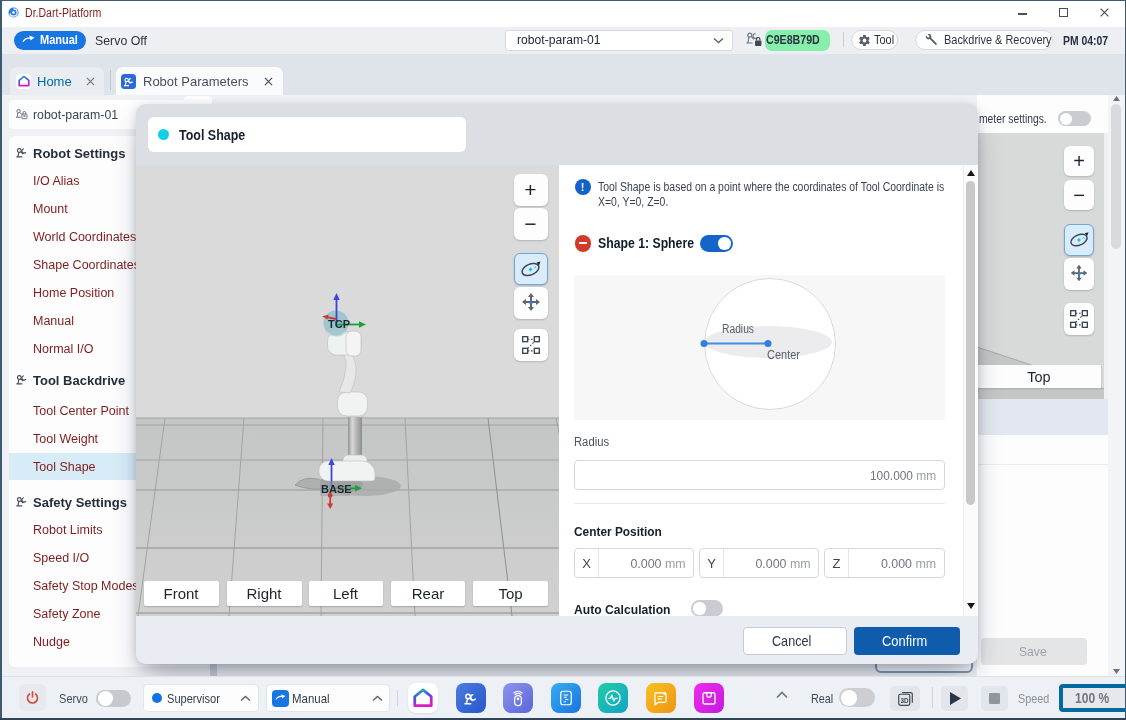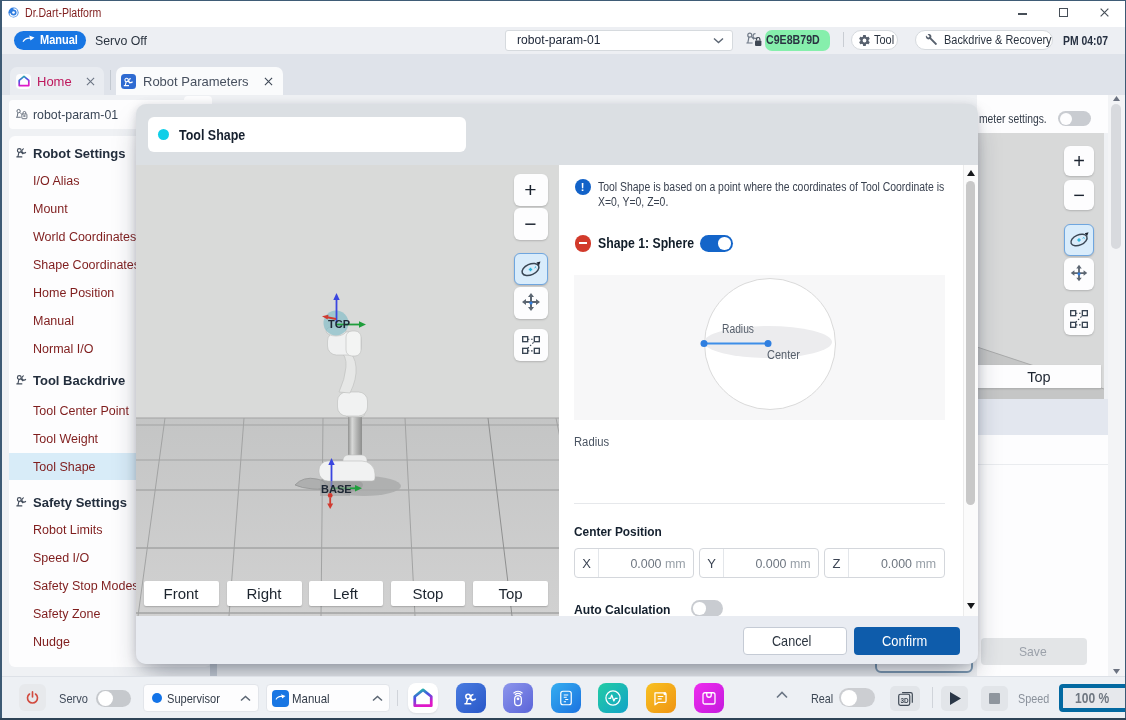--- a/index.html
+++ b/index.html
@@ -71,21 +71,21 @@
         <defs>
           <linearGradient id="hg" x1="0" y1="0" x2=".35" y2="1">
             <stop offset="0" stop-color="#1fc9a0"></stop>
             <stop offset=".45" stop-color="#4455e2"></stop>
             <stop offset="1" stop-color="#e018c8"></stop>
           </linearGradient>
         </defs>
         <path d="M6 1.4 L10.8 5.3 V10.6 H1.2 V5.3 Z" fill="none" stroke="url(#hg)" stroke-width="1.7" stroke-linejoin="round"></path>
       </svg>
     </span>
-  <span style="margin-left:6px;font-size:13px;color:#be185d">Home</span>
+  <span style="margin-left:6px;font-size:13px;color:#0369a1">Home</span>
   <svg style="margin-left:14px" width="9" height="9" viewBox="0 0 10 10">
       <path d="M1 1L9 9M9 1L1 9" stroke="#6b7483" stroke-width="1.2"></path>
     </svg>
 </div>
 <div class="abs" style="left:110px;top:70px;width:1px;height:20px;background:#c2c8d0"></div>
 <div class="abs flex" style="left:116px;top:67px;width:167px;height:28px;background:#fafbfc;border-radius:7px 7px 0 0">
   <svg style="margin-left:5px" width="15" height="15" viewBox="0 0 15 15">
       <rect width="15" height="15" rx="3.5" fill="#2e6ad1"></rect>
       <g stroke="#fff" stroke-width="1.1" fill="none">
         <circle cx="5.6" cy="6" r="1.7"></circle>
@@ -327,21 +327,21 @@
               <rect x="16" y="16" width="6" height="6"></rect>
             </g>
             <path d="M8 16L16 8M8 5h8M8 19h8" stroke="#3a4654" stroke-width="1.3" stroke-dasharray="2 2" fill="none"></path>
           </svg>
         </div>
     
     <style>.viewb{position:absolute;top:416px;height:25px;background:#fff;border-radius:2px;display:flex;align-items:center;justify-content:center;font-size:15px;color:#1c242e;box-shadow:0 1px 1.5px rgba(0,0,0,.2)}</style>
     <div class="viewb" style="left:8px;width:75px">Front</div>
     <div class="viewb" style="left:91px;width:75px">Right</div>
     <div class="viewb" style="left:173px;width:74px">Left</div>
-    <div class="viewb" style="left:255.5px;width:74px">Stop</div>
+    <div class="viewb" style="left:255.5px;width:74px">Rear</div>
     <div class="viewb" style="left:337.5px;width:75px">Top</div>
   </div>
 
   <div class="abs" style="left:423px;top:61px;width:419px;height:451px;background:#fff"></div>
 
   <div class="abs flex" style="left:439px;top:75px;width:16px;height:16px;border-radius:50%;background:#1262c8;justify-content:center;font-size:11px;font-weight:bold;color:#fff">!</div>
   <div class="abs" style="left:462px;top:76px;font-size:12.5px;color:#3a4250;line-height:15px;white-space:nowrap;transform:scaleX(.835);transform-origin:left top">Tool Shape is based on a point where the coordinates of Tool Coordinate is<br>X=0, Y=0, Z=0.</div>
 
   <div class="abs flex" style="left:439px;top:131px;width:16.5px;height:16.5px;border-radius:50%;background:#d23a2b;justify-content:center">
         <span style="width:8.5px;height:2.2px;background:#fff"></span>
@@ -355,20 +355,23 @@
           <circle cx="196" cy="69" r="65.5" fill="#fff" stroke="#dadada"></circle>
           <ellipse cx="194" cy="67" rx="64" ry="16" fill="#ececee"></ellipse>
           <line x1="130" y1="68.5" x2="194" y2="68.5" stroke="#3d8ee8" stroke-width="2"></line>
           <circle cx="130" cy="68.5" r="3.5" fill="#2f7fe0"></circle>
           <circle cx="194" cy="68.5" r="3.5" fill="#2f7fe0"></circle>
           <text x="148" y="58" font-size="12" fill="#565f6b" font-family="Liberation Sans" textLength="32" lengthAdjust="spacingAndGlyphs">Radius</text>
           <text x="193" y="84" font-size="12" fill="#565f6b" font-family="Liberation Sans" textLength="33" lengthAdjust="spacingAndGlyphs">Center</text>
         </svg>
   </div>
   <div class="abs" style="left:438.5px;top:331px;font-size:12.5px;color:#4a5462"><span class="sx" style="transform:scaleX(.9)">Radius</span></div>
+  <div class="abs flex" style="left:438.5px;top:356px;width:371px;height:30px;border:1px solid #d4d7dc;border-radius:4px;justify-content:flex-end">
+        <span class="sxr" style="margin-right:8px;font-size:13.5px;color:#6e7680;transform:scaleX(.88)">100.000 <span style="color:#98a0a8">mm</span></span>
+      </div>
   <div class="abs" style="left:438.5px;top:399px;width:371px;height:1px;background:#e6e8eb"></div>
   <div class="abs" style="left:438.5px;top:420px;font-size:13.5px;font-weight:bold;color:#14202e;white-space:nowrap;transform:scaleX(.88);transform-origin:left top">Center Position</div>
   <style>.cpin{position:absolute;top:444px;width:120px;height:30px;border:1px solid #d4d7dc;border-radius:4px;display:flex;align-items:center}.cpin .lb{width:24px;text-align:center;font-size:13px;color:#3c4554;border-right:1px solid #e3e6ea;align-self:stretch;display:flex;align-items:center;justify-content:center}.cpin .vl{flex:1;text-align:right;padding-right:8px;font-size:13.5px;color:#6e7680;transform:scaleX(.92);transform-origin:right center}.cpin .vl i{font-style:normal;color:#98a0a8}</style>
   <div class="cpin" style="left:438.5px">
         <span class="lb">X</span>
         <span class="vl">0.000 <i>mm</i></span>
       </div>
   <div class="cpin" style="left:563.5px">
         <span class="lb">Y</span>
         <span class="vl">0.000 <i>mm</i></span>

